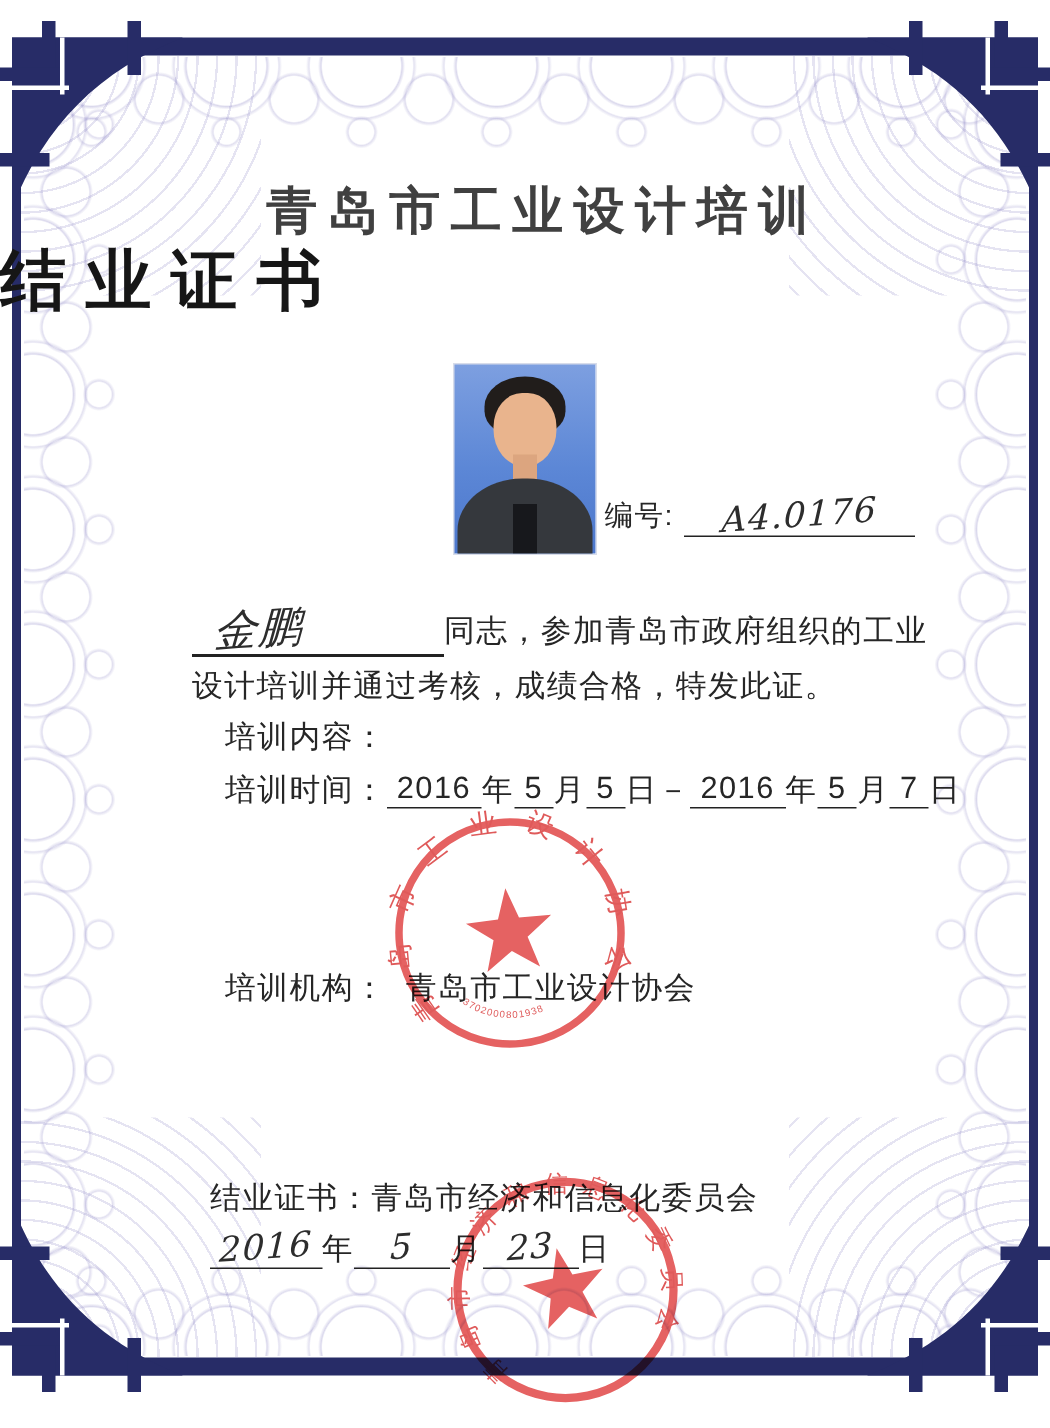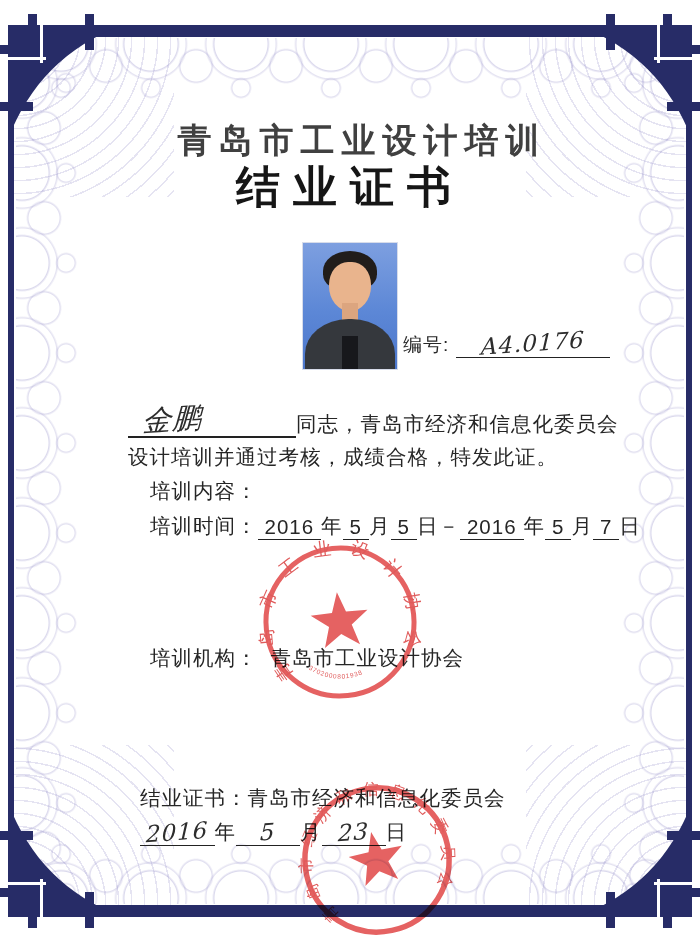--- a/index.html
+++ b/index.html
@@ -46,23 +46,23 @@
   .lace.v.right{left:610px; transform:scaleX(-1);}
   .rosette{position:absolute; width:160px; height:160px; opacity:.8; pointer-events:none; z-index:1;}
   .rosette.tl{left:14px; top:37px; background:repeating-radial-gradient(circle at 0 0, rgba(148,142,201,.30) 0 1.5px, transparent 1.5px 13px);}
   .rosette.tr{left:526px; top:37px; background:repeating-radial-gradient(circle at 100% 0, rgba(148,142,201,.30) 0 1.5px, transparent 1.5px 13px);}
   .rosette.bl{left:14px; top:745px; background:repeating-radial-gradient(circle at 0 100%, rgba(148,142,201,.30) 0 1.5px, transparent 1.5px 13px);}
   .rosette.br{left:526px; top:745px; background:repeating-radial-gradient(circle at 100% 100%, rgba(148,142,201,.30) 0 1.5px, transparent 1.5px 13px);}
   
   .abs{position:absolute; z-index:4;}
   .title{left:0; top:118px; width:100%; text-align:center; font-size:34px; font-weight:bold;
          letter-spacing:7px; color:#404040;padding-left:12px;}
-  .subtitle{left:0; top:158px; width:100%; text-align:center; font-size:44px; font-weight:bold;
+  .subtitle{left:0; top:158px; width:100%; font-size:44px; font-weight:bold;
          letter-spacing:13px; color:#161616;}
-  .row{display:flex; align-items:flex-end; font-size:20.5px; letter-spacing:1px; white-space:nowrap;}
+  .row{display:flex; align-items:center; font-size:20.5px; letter-spacing:1px; white-space:nowrap;}
   .u{border-bottom:1.6px solid #222; padding:0 6px; text-align:center;}
   .hand{font-family:"DejaVu Serif", serif; font-style:italic; display:inline-block;
         transform:rotate(-4deg) skewX(-6deg); color:#2d2d2d;}
   .serial-row{left:403px; top:330px; font-size:19px;}
   .serial-row .u{min-width:142px; font-size:23px;}
   .name-row{left:128px; top:402px;}
   .name-slot{display:inline-block; min-width:168px; border-bottom:2px solid #222; position:relative; height:34px;}
   .name-slot .hand{position:absolute; left:14px; top:-2px; font-size:29px;}
   .body2{left:128px; top:443px; font-size:20.5px; letter-spacing:1px;}
   .content-row{left:150px; top:477px;}
@@ -156,21 +156,21 @@
 
   <div class="abs row serial-row">
     <span>编号:</span>&nbsp;
     <span class="u"><span class="hand">A4.0176</span></span>
   </div>
 
   <div class="abs row name-row">
     <span class="name-slot">
         <span class="hand">金鹏</span>
       </span>
-    <span>同志，青岛市经济和信息化委员会</span>
+    <span>同志，参加青岛市政府组织的工业</span>
   </div>
   <div class="abs body2">设计培训并通过考核，成绩合格，特发此证。</div>
 
   <div class="abs row content-row">
     <span>培训内容：</span>
   </div>
 
   <div class="abs row period-row">
     <span>培训时间：</span>
     <span class="u">2016</span>

